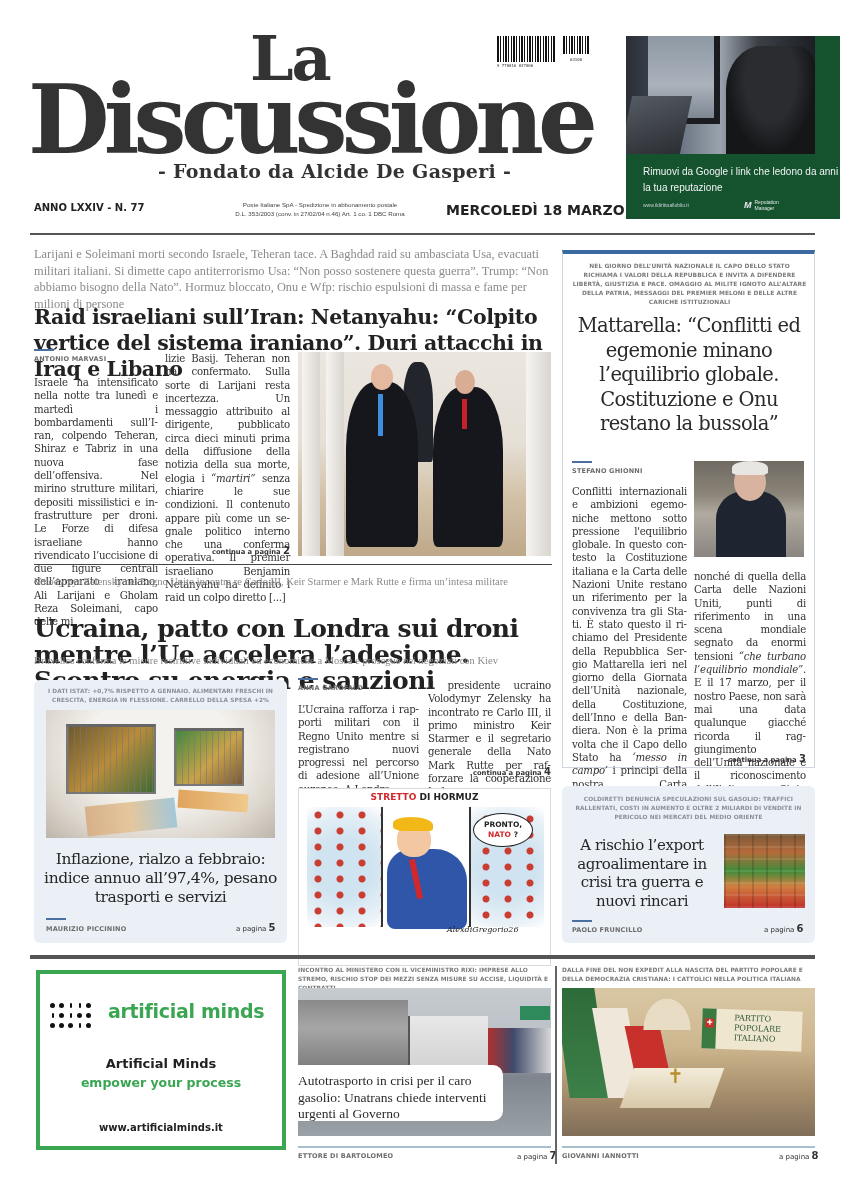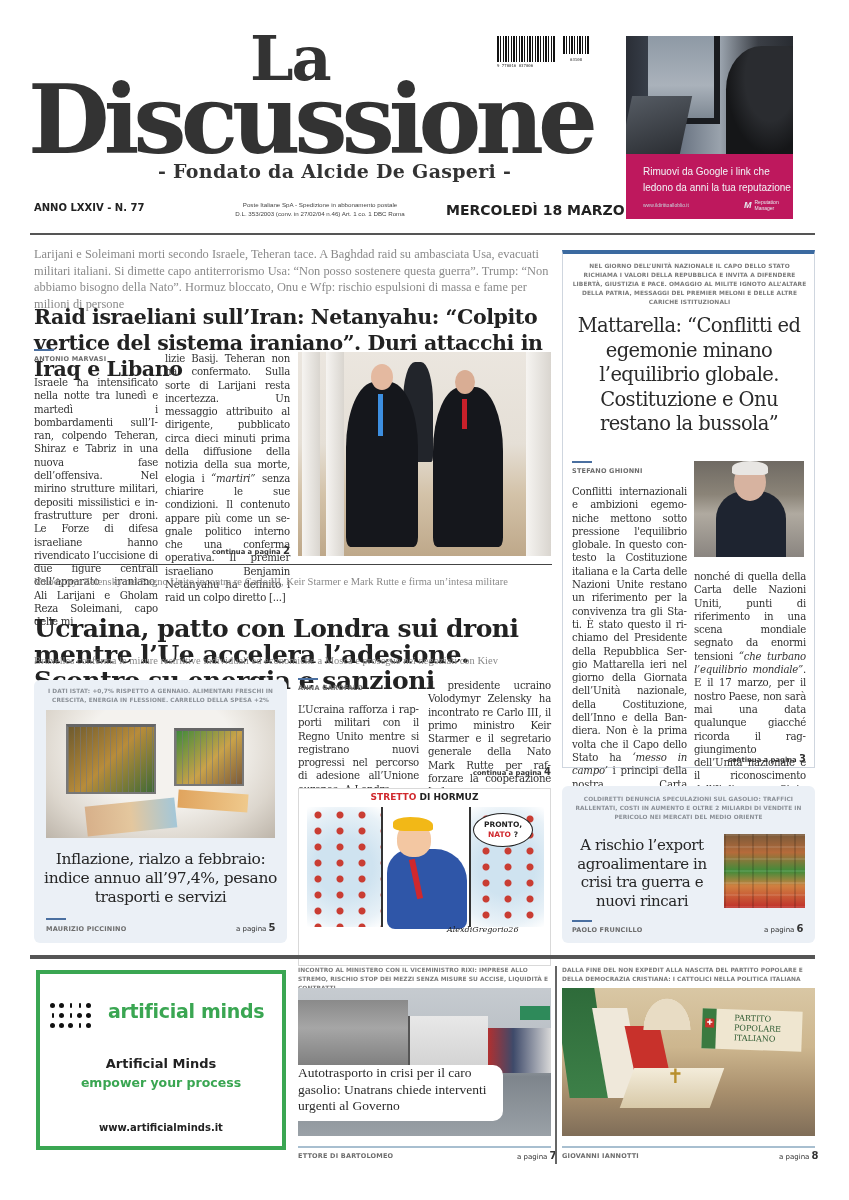--- a/index.html
+++ b/index.html
@@ -11,21 +11,21 @@
   .logo-la { left: 250px; top: 22px; font-family: "DejaVu Serif", serif; font-weight: 900; font-size: 62px; color: #333; letter-spacing: -2px; }
   .logo-main { left: 28px; top: 72px; font-family: "DejaVu Serif", serif; font-weight: 900; font-size: 96px; color: #333; letter-spacing: -6px; transform: scaleX(0.98); transform-origin: left top; line-height: 1; }
   .logo-sub { left: 158px; top: 160px; font-family: "DejaVu Serif", serif; font-weight: 700; font-size: 19px; color: #333; letter-spacing: 0.3px; }
   .barcode { top: 36px; height: 26px; background: repeating-linear-gradient(90deg,#111 0 2px,#fff 2px 3px,#111 3px 4px,#fff 4px 6px,#111 6px 7px,#fff 7px 8px); }
   .bc-num { font-family: "DejaVu Sans Mono", monospace; font-size: 4px; color:#333; }
   .meta-left { left: 34px; top: 202px; font-family: "DejaVu Sans", sans-serif; font-weight: 700; font-size: 10px; color: #222; }
   .meta-mid { left: 230px; top: 200px; width: 180px; text-align: center; font-family: "Liberation Sans", sans-serif; font-size: 6.2px; line-height: 9px; color: #444; }
   .meta-right { left: 446px; top: 202px; font-family: "DejaVu Sans", sans-serif; font-weight: 700; font-size: 14px; color: #222; }
 
   
-  .ad-top { left: 626px; top: 36px; width: 167px; height: 183px; background: #be185d; overflow: hidden; }
+  .ad-top { left: 626px; top: 36px; width: 214px; height: 183px; background: #14532d; overflow: hidden; }
   .ad-top-photo { position: absolute; left: 0; top: 0; width: 189px; height: 118px;
     background: linear-gradient(90deg, #2a2e36 0%, #3e4652 18%, #6d7785 30%, #9aa3ad 50%, #3b3f46 70%, #1c1f24 100%); }
   .ad-top-photo .win { position:absolute; left: 22px; top: 0; width: 72px; height: 88px; border-right: 6px solid #1a1c20; border-bottom: 6px solid #1a1c20; background: linear-gradient(180deg,#8e99a5,#aab2bb 60%,#7e8893); }
   .ad-top-photo .fig { position:absolute; left: 100px; top: 10px; width: 89px; height: 108px; background: radial-gradient(ellipse at 50% 30%, #2a2c30 0 40%, #151618 70%); border-radius: 40% 20% 0 0; }
   .ad-top-photo .lap { position:absolute; left: 0px; top: 60px; width: 60px; height: 58px; background: linear-gradient(160deg,#555b63,#2b2e33); transform: skewX(-12deg); }
   .ad-top-text { position: absolute; left: 17px; top: 128px; font-family: "Liberation Sans", sans-serif; font-size: 10px; line-height: 16px; color: #f2f4f7; }
   .ad-top-url { position: absolute; left: 17px; top: 166px; font-family: "Liberation Sans", sans-serif; font-size: 5px; color: #c8d0da; }
   .ad-top-brand { position: absolute; left: 118px; top: 163px; font-family: "Liberation Sans", sans-serif; font-size: 5px; color: #e6eaef; line-height: 6px; display:flex; align-items:center; gap:4px; }
   .ad-top-brand .mk { font-weight:900; font-size: 9px; font-style: italic; letter-spacing:-1px; }
 
@@ -77,21 +77,21 @@
   .am-dots span { width: 5px; height: 5px; border-radius: 50%; background: #111; margin-top: 2px; }
   .am-dots span.bar { width: 2px; height: 5px; border-radius: 1px; margin-left: 2px; }
   .am-logo { position:absolute; left: 68px; top: 26px; font-family: "DejaVu Sans", sans-serif; font-weight: 700; font-size: 19px; color: #3aa652; letter-spacing: -0.3px; }
   .am-name { position:absolute; left: 0; width: 100%; top: 82px; text-align:center; font-family: "DejaVu Sans", sans-serif; font-weight: 700; font-size: 13px; color: #222; }
   .am-tag { position:absolute; left: 0; width: 100%; top: 101px; text-align:center; font-family: "DejaVu Sans", sans-serif; font-weight: 700; font-size: 12.5px; color: #3aa652; }
   .am-url { position:absolute; left: 0; width: 100%; top: 148px; text-align:center; font-family: "DejaVu Sans", sans-serif; font-weight: 700; font-size: 10px; color: #222; }
 
   .bot-kicker { font-family: "DejaVu Sans", sans-serif; font-weight: 700; font-size: 5.9px; line-height: 9px; color: #7a7a7a; letter-spacing: 0.05px; }
   .truck-photo { left: 298px; top: 988px; width: 253px; height: 148px; overflow:hidden; background: linear-gradient(180deg,#c6cbd0 0%, #b8bec4 40%, #7e858c 60%, #9aa1a7 100%); }
   .caption-pill { position:absolute; background: #fff; border-radius: 0 10px 10px 0; }
-  .truck-caption { left: 0; top: 77px; width: 205px; height: 56px; padding: 0 0 0 0; font-family: "Liberation Serif", serif; font-size: 13.5px; line-height: 16.5px; color: #2a2a2a; }
+  .truck-caption { left: 0; top: 77px; width: 205px; height: 56px; padding: 8px 0 0 0; font-family: "Liberation Serif", serif; font-size: 13.5px; line-height: 16.5px; color: #2a2a2a; }
   .cat-photo { left: 562px; top: 988px; width: 253px; height: 148px; overflow:hidden; background: linear-gradient(180deg,#d9c7a4 0%, #cdb68e 40%, #a88f6d 70%, #7f6d58 100%); }
   .cat-caption { left: 0; top: 111px; width: 185px; height: 26px; padding: 3px 0 0 0; font-family: "Liberation Serif", serif; font-style: italic; font-size: 13.5px; color: #2a2a2a; }
   .bot-rule { height: 2px; background: #a8bfd0; }
   .vline { width: 2px; background: #666; }
 </style>
 </head>
 <body>
 
 <div class="abs logo-la">La</div>
 <div class="abs logo-main">Discussione</div>

